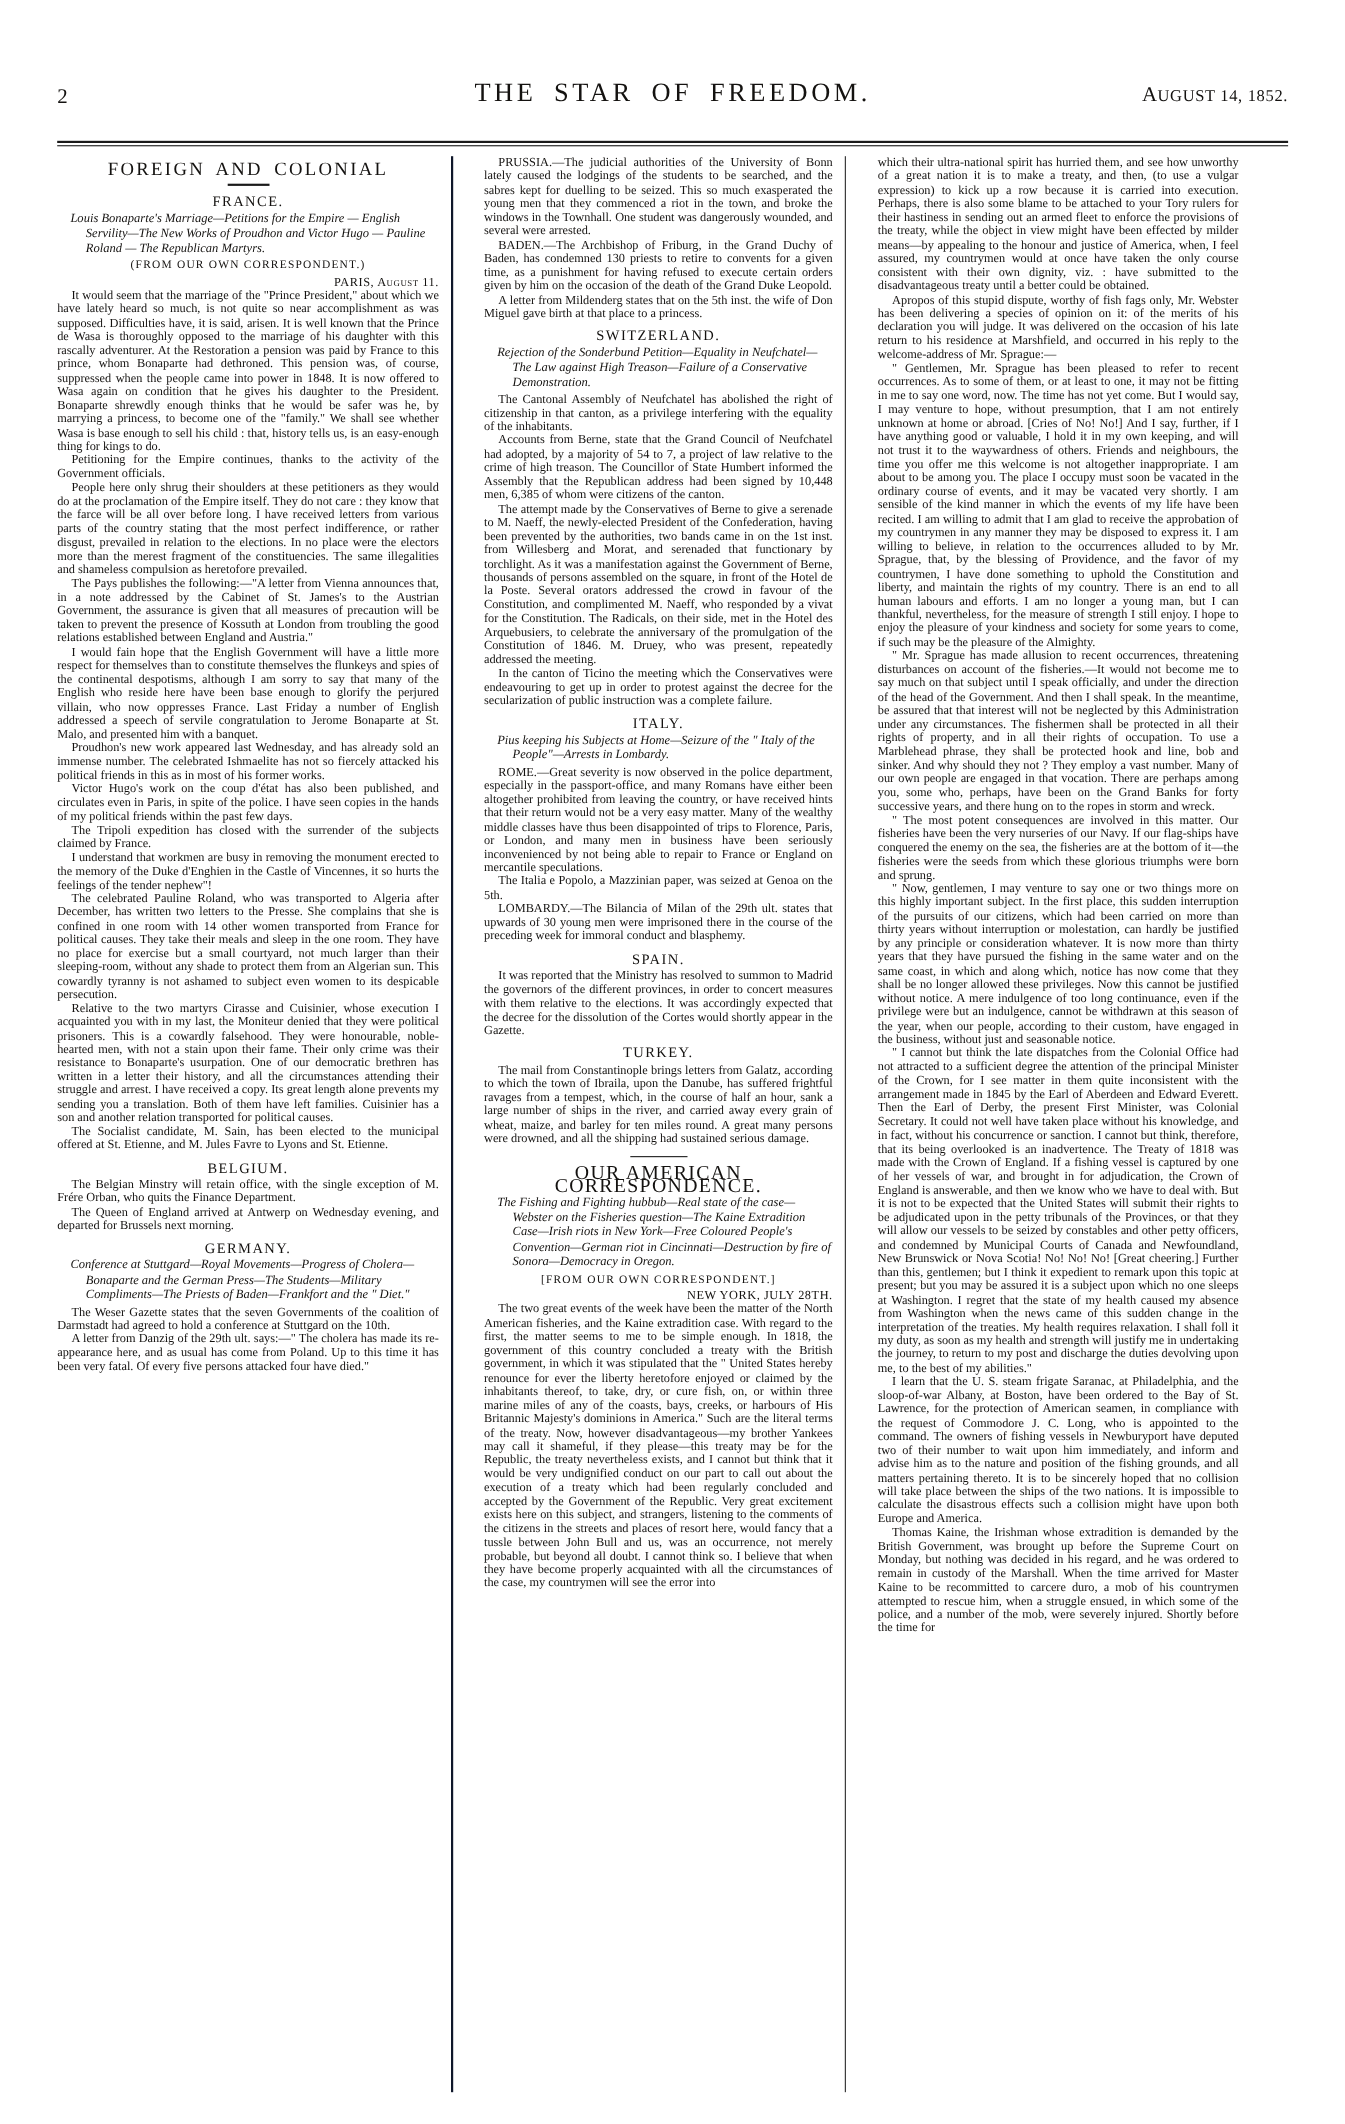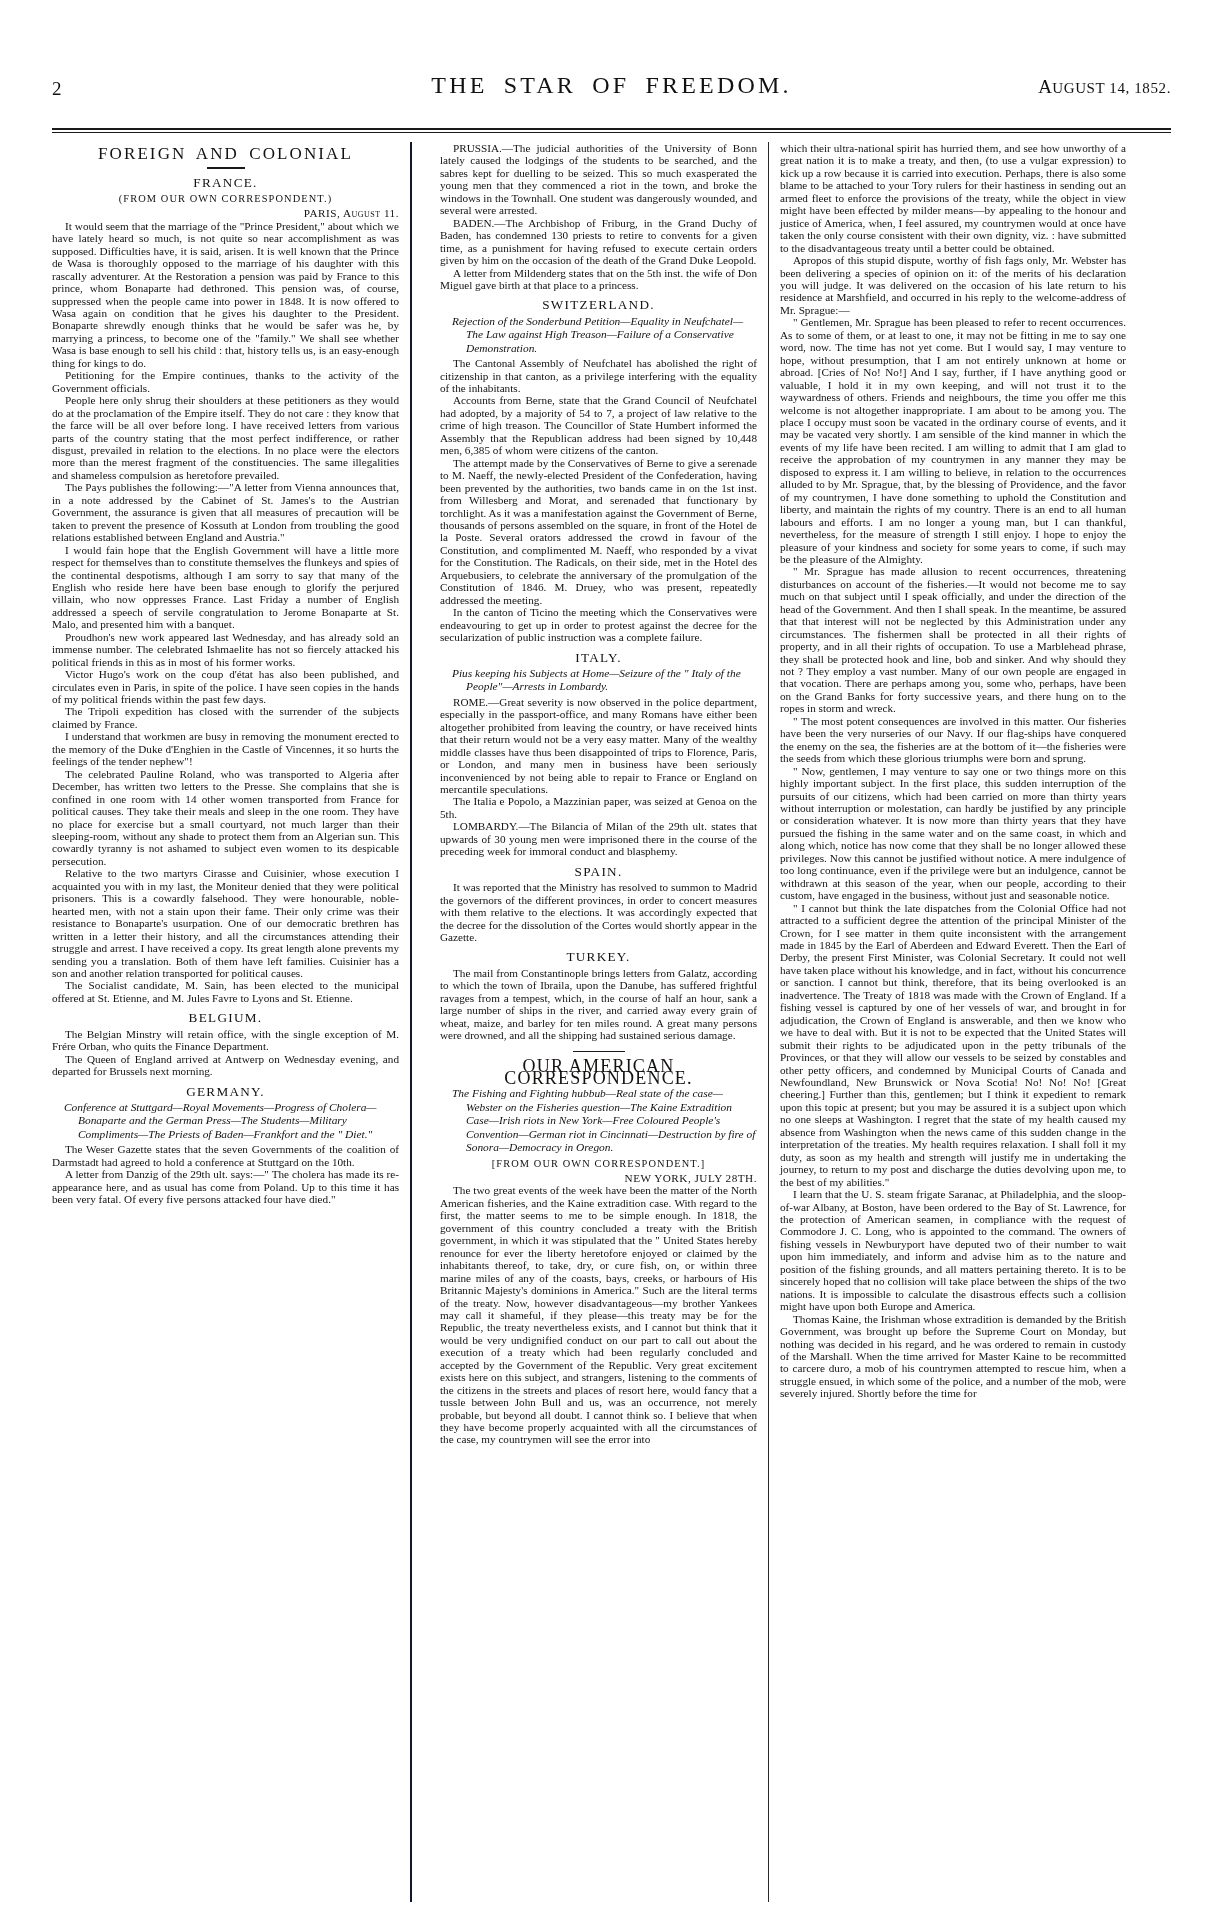--- a/index.html
+++ b/index.html
@@ -81,21 +81,21 @@
     overflow: hidden;
     position: relative;
   }
   .col-1 { padding-right: 11px; }
   .col-2 {
     padding-left: 28px;
     padding-right: 11px;
     border-left: 2px solid #0f172a;
   }
   .col-3 {
-    padding-left: 11px;
+    padding-left: 29px;
     border-left: 1px solid #2a2a2a;
   }
 
   
   .head-section {
     text-align: center;
     font-size: 17px;
     letter-spacing: 2.1px;
     word-spacing: 4px;
     margin: 6px 0 0 0;
@@ -183,20 +183,21 @@
   <div class="rule-double"></div>
 
   <div class="columns">
 
     <div class="col col-1">
 
       <div class="head-section">FOREIGN AND COLONIAL</div>
       <div class="rule-short"></div>
 
       <div class="head-country">FRANCE.</div>
+      <div class="head-topic hanging">Louis Bonaparte's Marriage—Petitions for the Empire — English Servility—The New Works of Proudhon and Victor Hugo — Pauline Roland — The Republican Martyrs.</div>
       <div class="head-byline">(FROM OUR OWN CORRESPONDENT.)</div>
       <div class="dateline"><span class="sc">PARIS, August 11.</span></div>
 
       <p class="para">It would seem that the marriage of the "Prince President," about which we have lately heard so much, is not quite so near accomplishment as was supposed. Difficulties have, it is said, arisen. It is well known that the Prince de Wasa is thoroughly opposed to the marriage of his daughter with this rascally adventurer. At the Restoration a pension was paid by France to this prince, whom Bonaparte had dethroned. This pension was, of course, suppressed when the people came into power in 1848. It is now offered to Wasa again on condition that he gives his daughter to the President. Bonaparte shrewdly enough thinks that he would be safer was he, by marrying a princess, to become one of the "family." We shall see whether Wasa is base enough to sell his child : that, history tells us, is an easy-enough thing for kings to do.</p>
       <p class="para">Petitioning for the Empire continues, thanks to the activity of the Government officials.</p>
       <p class="para">People here only shrug their shoulders at these petitioners as they would do at the proclamation of the Empire itself. They do not care : they know that the farce will be all over before long. I have received letters from various parts of the country stating that the most perfect indifference, or rather disgust, prevailed in relation to the elections. In no place were the electors more than the merest fragment of the constituencies. The same illegalities and shameless compulsion as heretofore prevailed.</p>
       <p class="para">The Pays publishes the following:—"A letter from Vienna announces that, in a note addressed by the Cabinet of St. James's to the Austrian Government, the assurance is given that all measures of precaution will be taken to prevent the presence of Kossuth at London from troubling the good relations established between England and Austria."</p>
       <p class="para">I would fain hope that the English Government will have a little more respect for themselves than to constitute themselves the flunkeys and spies of the continental despotisms, although I am sorry to say that many of the English who reside here have been base enough to glorify the perjured villain, who now oppresses France. Last Friday a number of English addressed a speech of servile congratulation to Jerome Bonaparte at St. Malo, and presented him with a banquet.</p>
       <p class="para">Proudhon's new work appeared last Wednesday, and has already sold an immense number. The celebrated Ishmaelite has not so fiercely attacked his political friends in this as in most of his former works.</p>
       <p class="para">Victor Hugo's work on the coup d'état has also been published, and circulates even in Paris, in spite of the police. I have seen copies in the hands of my political friends within the past few days.</p>

